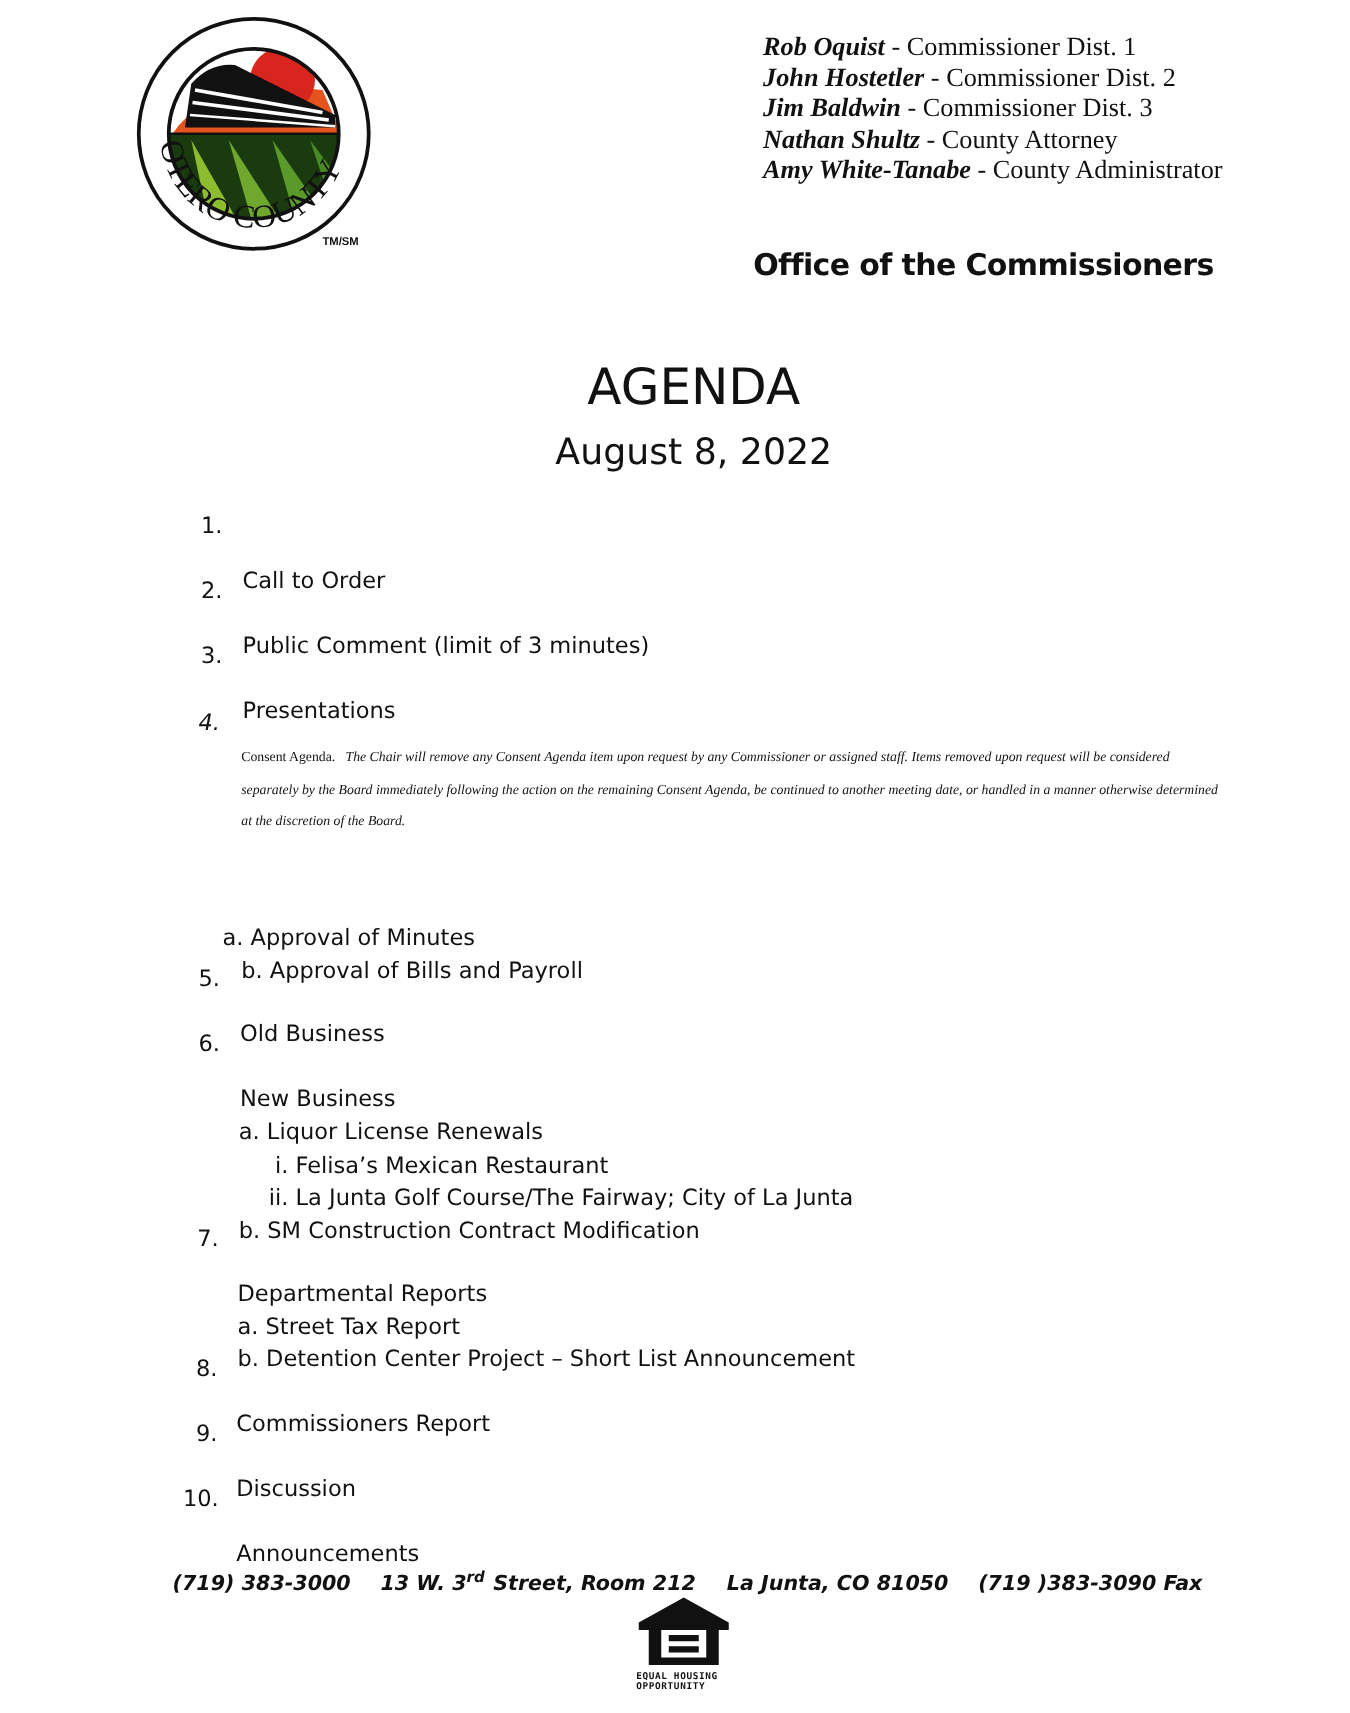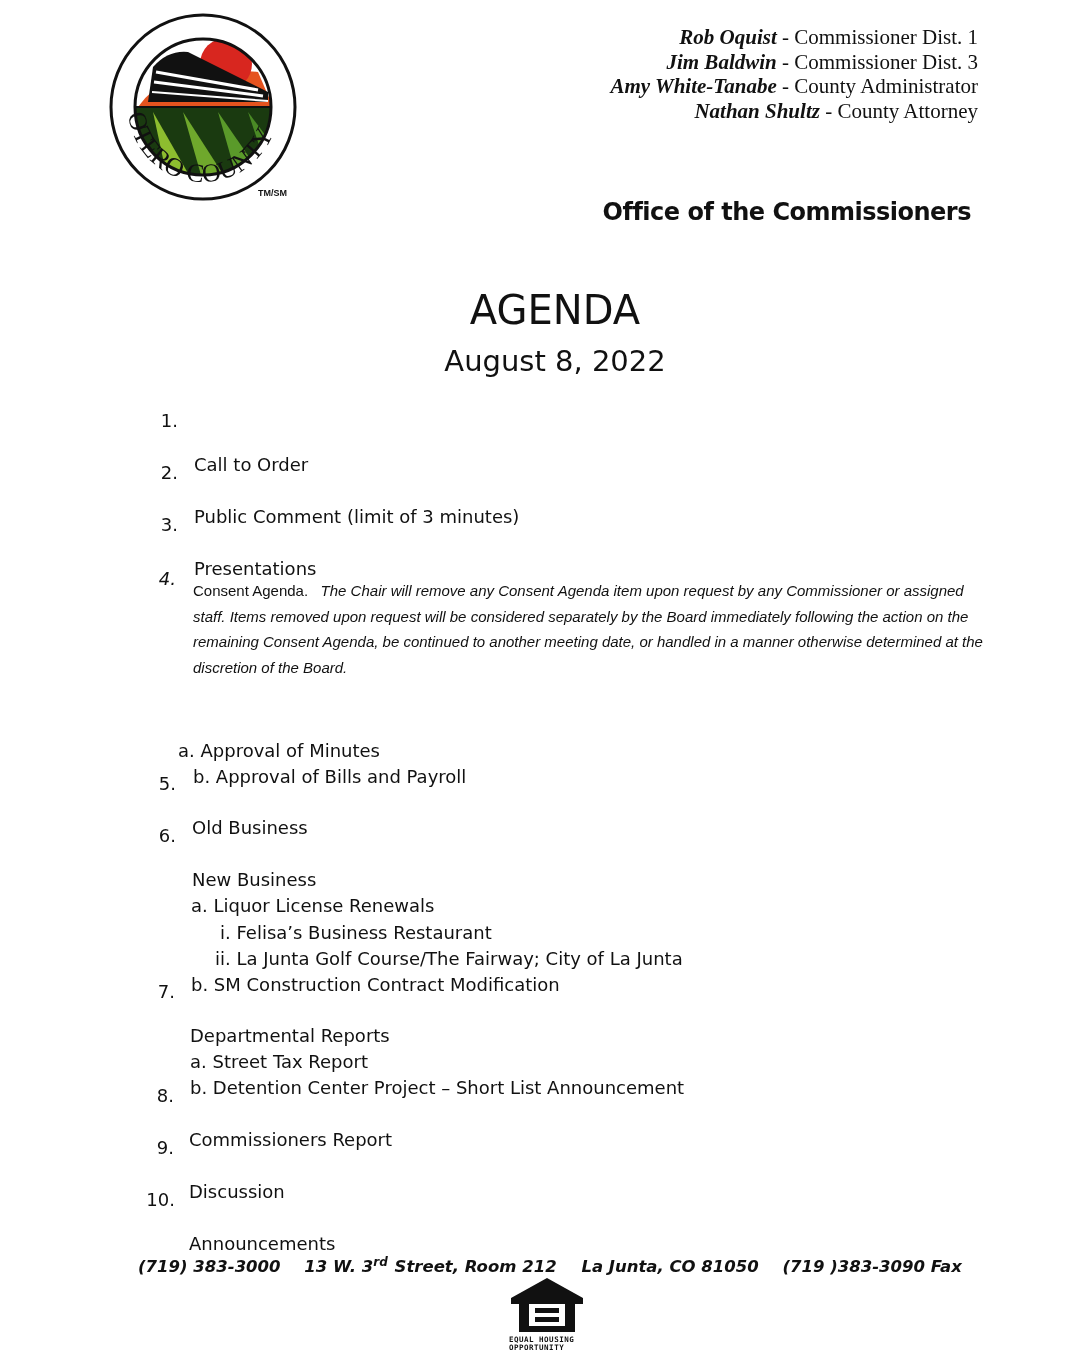--- a/index.html
+++ b/index.html
@@ -1,28 +1,28 @@
 <!DOCTYPE html>
 <html><head>
 <meta charset="utf-8">
 <style>
   html, body { margin:0; padding:0; background:#ffffff; }
   body { width:1080px; height:1370px; position:relative; overflow:hidden; color:#111; font-family:"Liberation Sans", sans-serif; }
   .logo { position:absolute; left:108px; top:12px; width:190px; height:190px; }
   .tmsm { position:absolute; left:258px; top:188px; font-size:9px; font-weight:bold; font-family:"Liberation Sans", sans-serif; }
-  .officials { position:absolute; right:102px; top:25px; text-align:right; font-family:"Liberation Serif", serif; font-size:21px; line-height:24.5px; }
+  .officials { position:absolute; right:102px; top:25px; font-family:"Liberation Serif", serif; font-size:21px; line-height:24.5px; }
   .officials .nm { font-weight:bold; font-style:italic; }
   .office { position:absolute; right:109px; top:198px; font-size:24px; font-weight:bold; font-family:"DejaVu Sans", sans-serif; letter-spacing:-0.5px; }
   .title { position:absolute; left:0; width:1110px; top:287px; text-align:center; font-size:40px; font-family:"DejaVu Sans", sans-serif; }
   .date { position:absolute; left:0; width:1110px; top:344px; text-align:center; font-size:29px; font-family:"DejaVu Sans", sans-serif; }
   .item { position:absolute; font-family:"DejaVu Sans", sans-serif; font-size:18px; line-height:26px; }
   .num { position:absolute; text-align:right; width:30px; }
   .lbl { position:absolute; white-space:nowrap;margin-top:44px; }
   .ital { font-style:italic; }
-  .consent-desc { position:absolute; left:193px; top:578px; width:790px; font-family:Liberation Sans, sans-serif; font-size:15px; line-height:25.7px; }
+  .consent-desc { position:absolute; left:193px; top:594px; width:790px; font-family:Liberation Serif, serif; font-size:11px; line-height:25.7px; }
   .footer { position:absolute; top:1254px; left:0; width:1100px; text-align:center; font-family:"DejaVu Sans", sans-serif; font-style:italic; font-weight:bold; font-size:16.5px; white-space:nowrap; }
   .footer span { margin:0 9px; }
   .footer sup { font-size:12px; }
   .eho { position:absolute; left:509px; top:1276px; width:84px; }
   .eho-text { font-size:7.5px; font-family:"DejaVu Sans Mono", monospace; font-weight:bold; line-height:8px; letter-spacing:0.5px; }
 </style>
 </head>
 <body>
 
 <div class="logo">
@@ -53,23 +53,24 @@
     <line x1="27" y1="95" x2="163" y2="95" stroke="#111" stroke-width="2"></line>
     <text font-family="Liberation Serif, serif" font-size="26" fill="#111">
       <textPath href="#txtarc" startOffset="3%">OTERO COUNTY</textPath>
     </text>
   </svg>
 </div>
 <div class="tmsm">TM/SM</div>
 
 <div class="officials">
   <div><span class="nm">Rob Oquist</span><span> - </span><span>Commissioner Dist. 1</span></div>
+  <div><span class="nm">John Hostetler</span><span> - </span><span>Commissioner Dist. 2</span></div>
   <div><span class="nm">Jim Baldwin</span><span> - </span><span>Commissioner Dist. 3</span></div>
+  <div><span class="nm">Nathan Shultz</span><span> - </span><span>County Attorney</span></div>
   <div><span class="nm">Amy White-Tanabe</span><span> - </span><span>County Administrator</span></div>
-  <div><span class="nm">Nathan Shultz</span><span> - </span><span>County Attorney</span></div>
 </div>
 
 <div class="office">Office of the Commissioners</div>
 
 <div class="title">AGENDA</div>
 <div class="date">August 8, 2022</div>
 
 <div class="item" style="left:0;top:408px;">
   <span class="num" style="left:148px;">1.</span>
   <span class="lbl" style="left:194px;">Call to Order</span>
@@ -102,21 +103,21 @@
 </div>
 
 <div class="item" style="left:0;top:823px;">
   <span class="num" style="left:146px;">6.</span>
   <span class="lbl" style="left:192px;">New Business</span>
 </div>
 <div class="item" style="left:0;top:849px;">
   <span class="lbl" style="left:191px;">a. Liquor License Renewals</span>
 </div>
 <div class="item" style="left:0;top:876px;">
-  <span class="lbl" style="left:220px;">i. Felisa’s Business Restaurant</span>
+  <span class="lbl" style="left:220px;">i. Felisa’s Mexican Restaurant</span>
 </div>
 <div class="item" style="left:0;top:902px;">
   <span class="lbl" style="left:215px;">ii. La Junta Golf Course/The Fairway; City of La Junta</span>
 </div>
 <div class="item" style="left:0;top:928px;">
   <span class="lbl" style="left:191px;">b. SM Construction Contract Modification</span>
 </div>
 
 <div class="item" style="left:0;top:979px;">
   <span class="num" style="left:145px;">7.</span>

